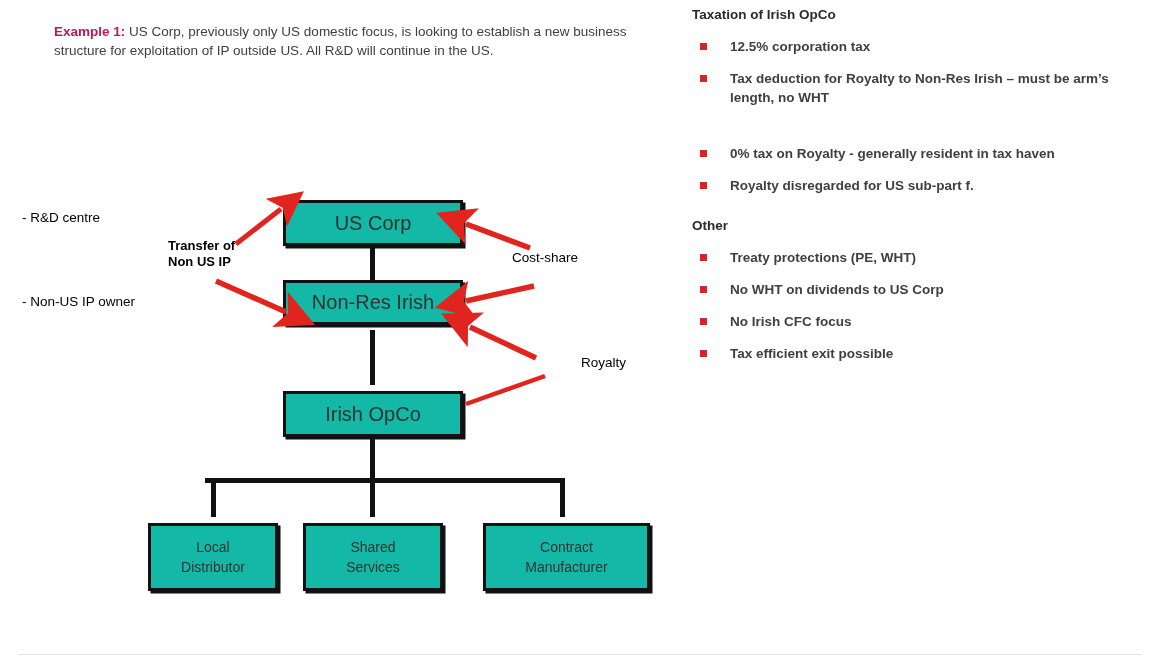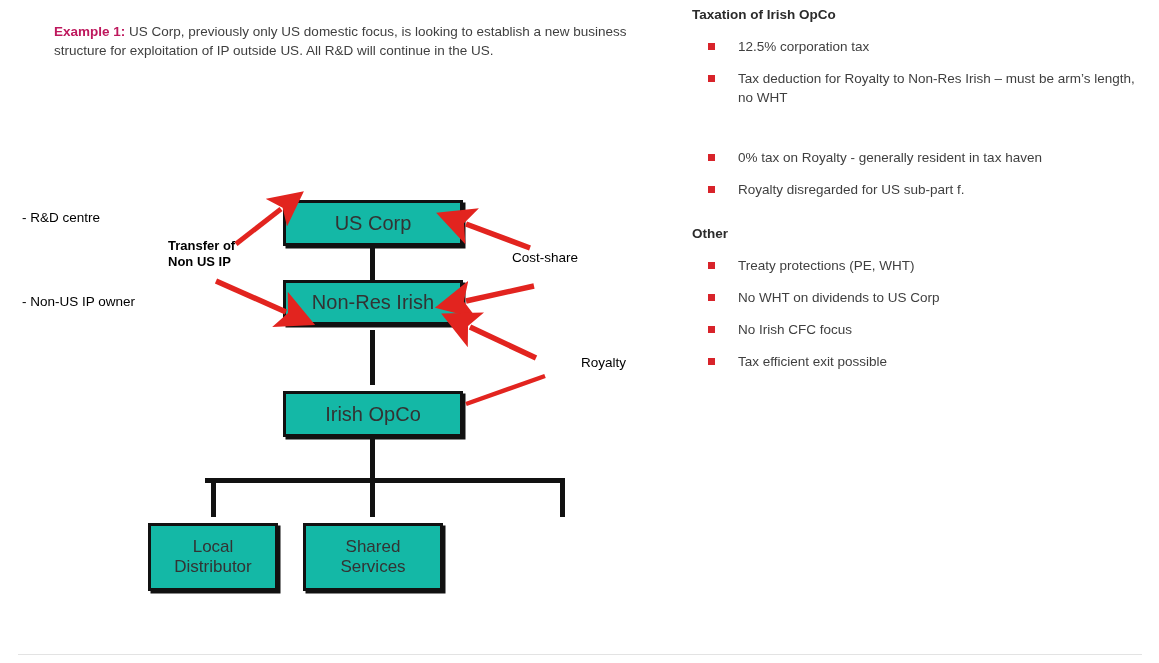--- a/index.html
+++ b/index.html
@@ -18,21 +18,21 @@
   }
   .intro b{font-weight:bold;color:#be185d;}
 
   
   .notes{position:absolute;left:692px;top:6px;width:460px;}
   .notes h3{
     margin:0;font-size:13.5px;font-weight:bold;color:#2b2b2b;
     line-height:18px;
   }
   .note-group{margin:0 0 4px 0;}
-  .bullets{list-style:none;margin:8px;padding:0;}
+  .bullets{list-style:none;margin:0;padding:0;font-weight:bold;}
   .bullets li{
     position:relative;padding-left:38px;
     font-size:13.5px;line-height:19px;color:#3f3f3f;
     margin-top:13px;
   }
   .bullets li .sq{
     position:absolute;left:8px;top:6px;width:7px;height:7px;
     background:#d8232a;display:block;
   }
   .gap-a{height:20px;}
@@ -41,21 +41,21 @@
   
   .diagram{position:absolute;left:0;top:0;width:680px;height:620px;}
   .box{
     position:absolute;background:#14b8a6;border:3.5px solid #111;
     box-sizing:border-box;display:flex;align-items:center;
     justify-content:center;text-align:center;
     font-size:20px;color:#333;line-height:23px;
     box-shadow:2.5px 2.5px 0 0 #111;
     margin-top:8px;
   }
-  .box.small{font-size:17px;line-height:20px;}
+  .box.small{font-size:14px;line-height:20px;}
 
   #box-uscorp     {left:283px;top:192px;width:180px;height:46px;}
   #box-nonres     {left:283px;top:272px;width:180px;height:45px;justify-content:center;}
   #box-opco       {left:283px;top:383px;width:180px;height:46px;}
   #box-local      {left:148px;top:515px;width:130px;height:68px;}
   #box-shared     {left:303px;top:515px;width:140px;height:68px;}
   #box-contract   {left:483px;top:515px;width:167px;height:68px;}
 
   .vline{position:absolute;background:#111;width:5px;}
   .hline{position:absolute;background:#111;height:5px;}
@@ -127,20 +127,26 @@
       </span>
     </div>
 
     <div class="box small" id="box-shared">
       <span>
         <span>Shared</span><br>
         <span>Services</span>
       </span>
     </div>
 
+    <div class="box small" id="box-contract">
+      <span>
+        <span>Contract</span><br>
+        <span>Manufacturer</span>
+      </span>
+    </div>
 
     <svg class="arrow-layer" viewBox="0 0 680 620">
       <defs>
         <marker id="ah" markerWidth="7" markerHeight="7" refX="1.2" refY="3.5" orient="auto" markerUnits="strokeWidth">
           <path d="M0,0 L7,3.5 L0,7 L1.6,3.5 z" fill="#e2241f"></path>
         </marker>
       </defs>
 
       <line x1="236" y1="244" x2="281" y2="209" stroke="#e2241f" stroke-width="5" marker-end="url(#ah)"></line>
 

